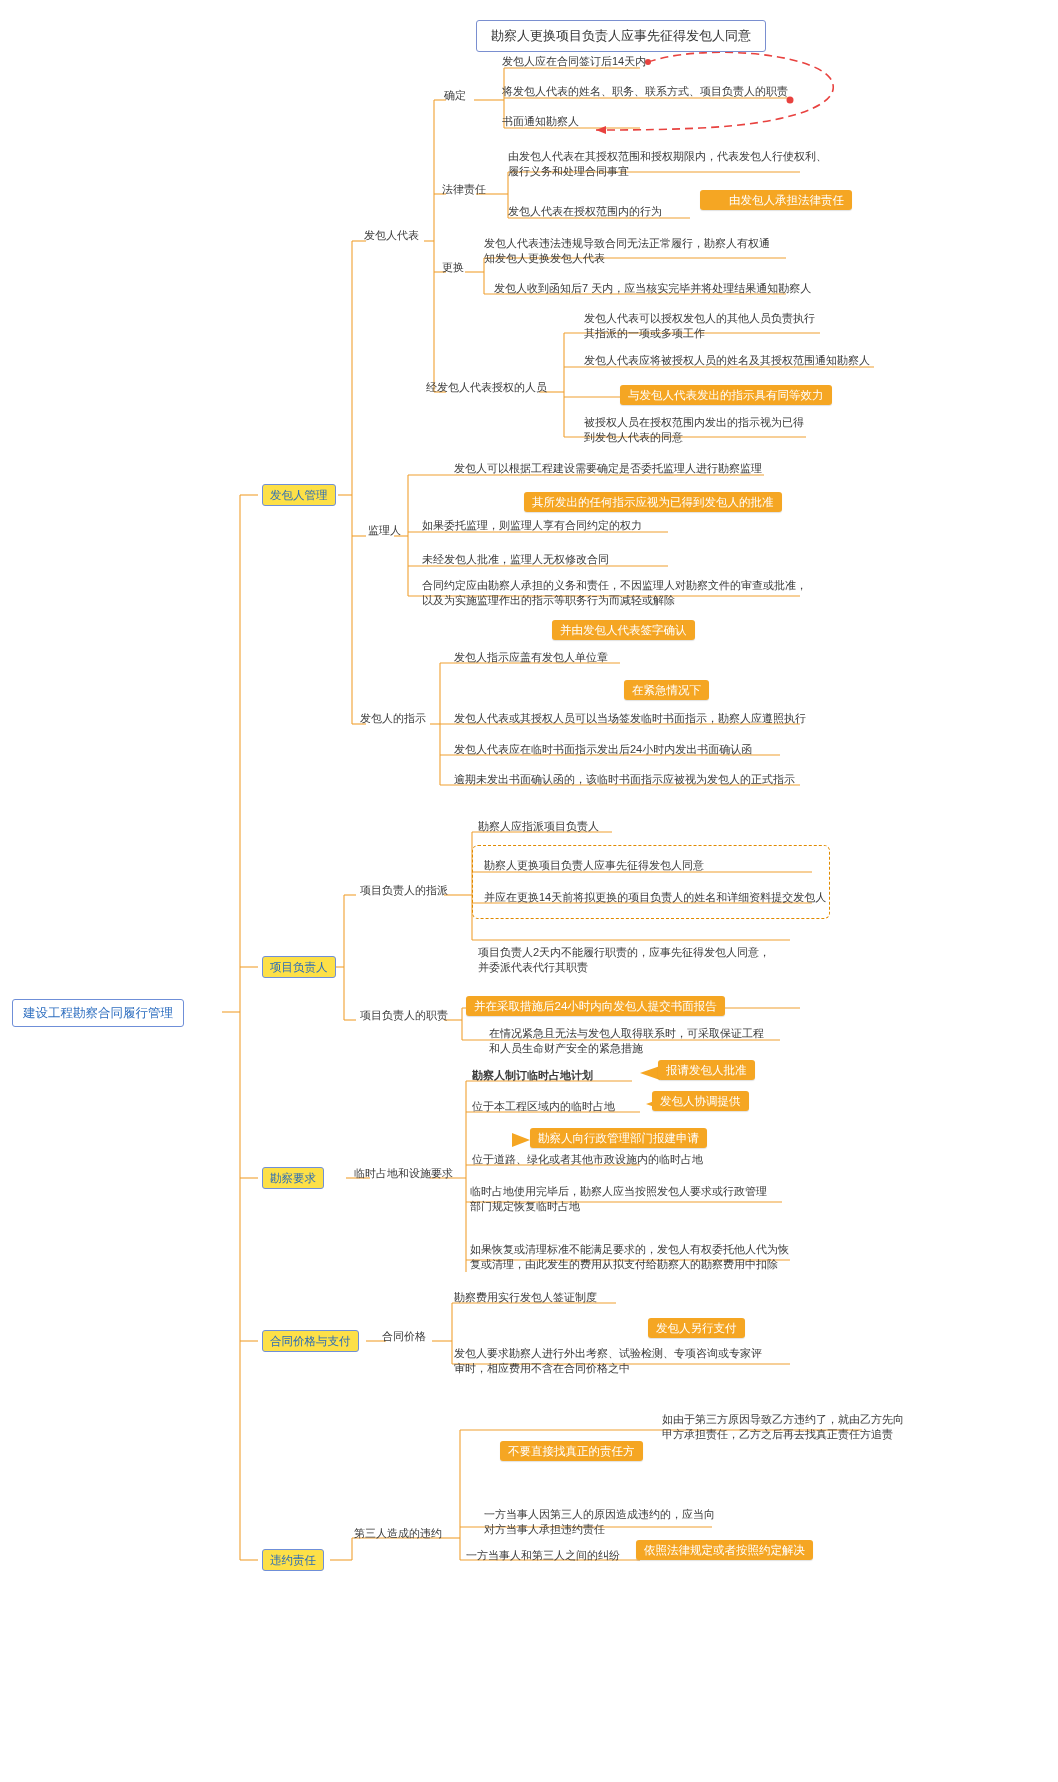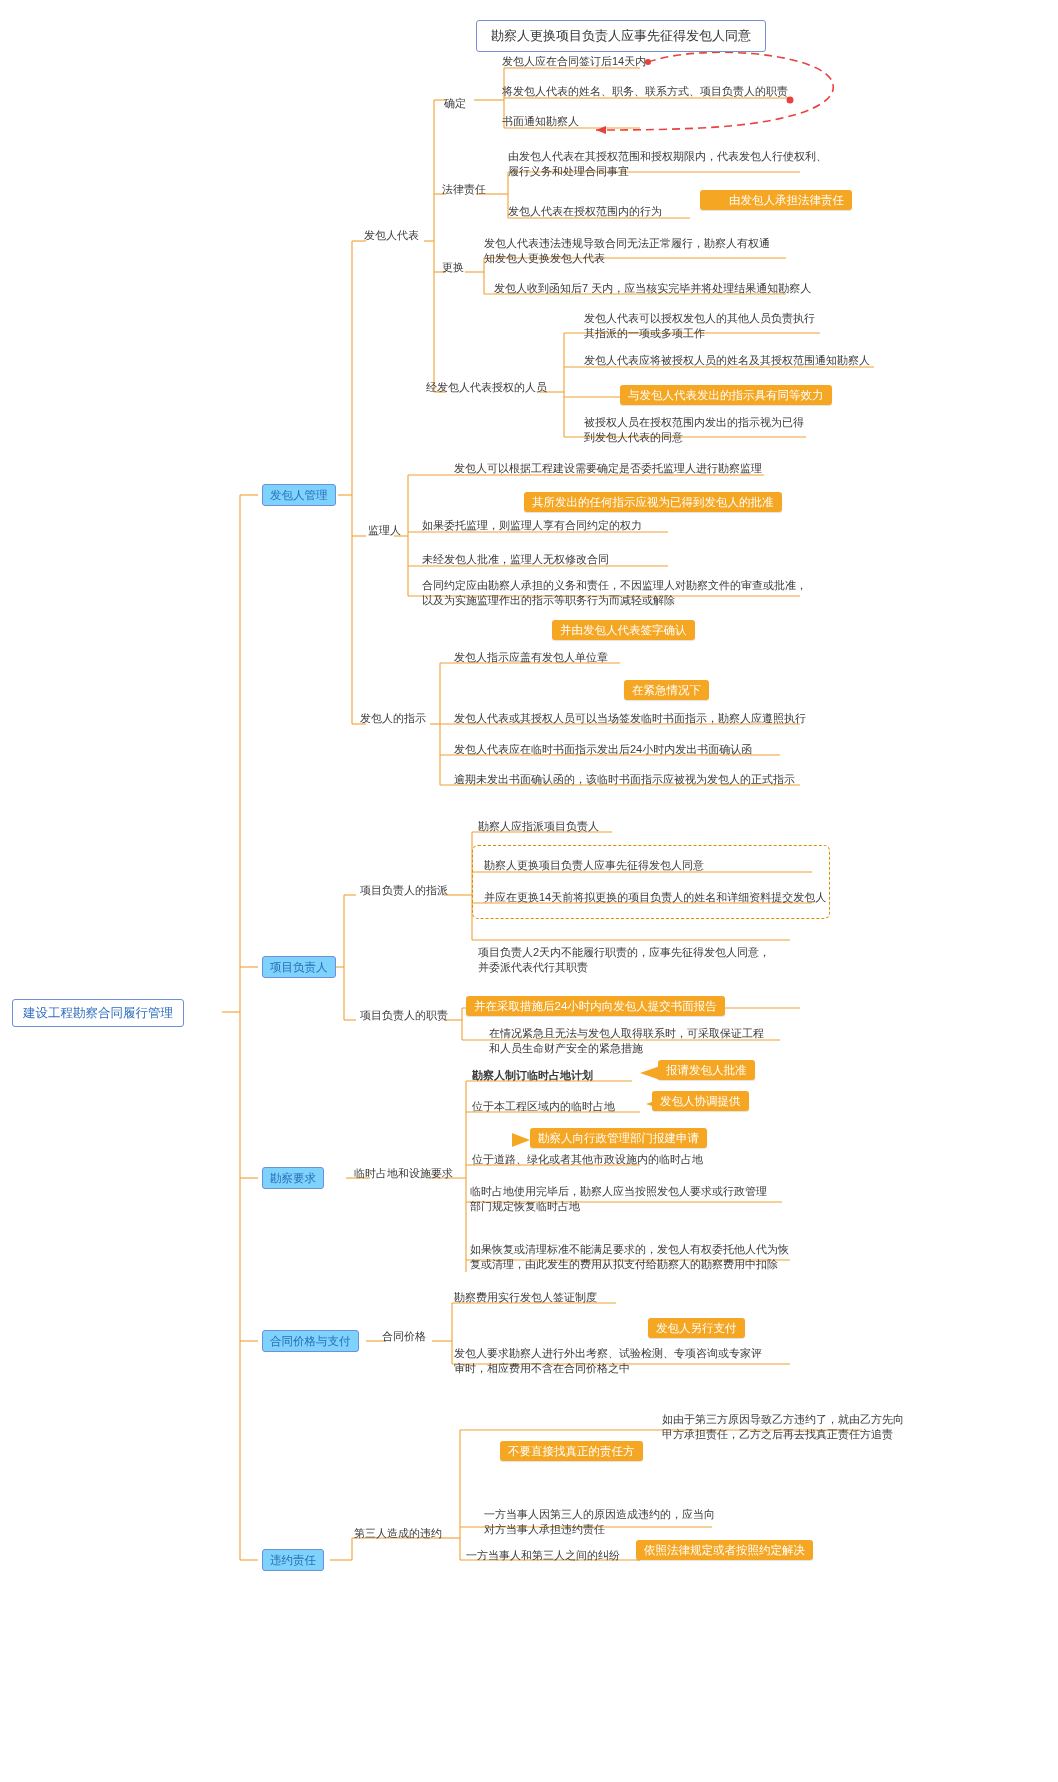--- a/index.html
+++ b/index.html
@@ -3,21 +3,21 @@
 <meta charset="utf-8">
 <style>
   html,body{margin:0;padding:0;background:#ffffff;}
   body{font-family:"Liberation Sans","DejaVu Sans",sans-serif;}
   #canvas{position:relative;width:1058px;height:1782px;overflow:hidden;background:#fff;}
   svg.lines{position:absolute;left:0;top:0;width:1058px;height:1782px;pointer-events:none;}
   .node{position:absolute;box-sizing:border-box;color:#333;font-size:11px;line-height:14px;}
   
   .leaf{color:#3a3a3a;font-size:11px;line-height:15px;padding:0 2px 2px 2px;white-space:pre-line;}
   
-  .boxed{border:1px solid #6f8fd8;background:#7dd3fc;color:#2b6cb8;border-radius:3px;padding:3px 7px;font-size:11.5px;white-space:nowrap;}
+  .boxed{border:1px solid #6f8fd8;background:#fde047;color:#2b6cb8;border-radius:3px;padding:3px 7px;font-size:11.5px;white-space:nowrap;}
   .root{border:1px solid #6f8fd8;background:#fff;color:#2f6fc0;border-radius:3px;padding:6px 10px;font-size:12.5px;white-space:nowrap;}
   
   .hl{background:#f5a623;color:#ffffff;border-radius:3px;padding:3px 8px;font-size:11.5px;white-space:nowrap;box-shadow:0 1px 1px rgba(0,0,0,.12);}
   .hl.pt{position:absolute;}
   .dashbox{position:absolute;border:1.5px dashed #e08a00;border-radius:6px;background:transparent;}
   .topbox{position:absolute;border:1px solid #7a8fd0;border-radius:3px;background:#fff;color:#333;font-size:13px;padding:6px 14px;white-space:nowrap;}
 </style>
 </head>
 <body>
 
@@ -150,21 +150,21 @@
   <div class="node boxed" style="left:262px;top:484px;">发包人管理</div>
   <div class="node boxed" style="left:262px;top:956px;">项目负责人</div>
   <div class="node boxed" style="left:262px;top:1167px;">勘察要求</div>
   <div class="node boxed" style="left:262px;top:1330px;">合同价格与支付</div>
   <div class="node boxed" style="left:262px;top:1549px;">违约责任</div>
 
   <div class="node leaf" style="left:362px;top:228px;">发包人代表</div>
   <div class="node leaf" style="left:366px;top:523px;">监理人</div>
   <div class="node leaf" style="left:358px;top:711px;">发包人的指示</div>
 
-  <div class="node leaf" style="left:442px;top:96px;">确定</div>
+  <div class="node leaf" style="left:442px;top:88px;">确定</div>
   <div class="node leaf" style="left:440px;top:182px;">法律责任</div>
   <div class="node leaf" style="left:440px;top:260px;">更换</div>
   <div class="node leaf" style="left:424px;top:380px;">经发包人代表授权的人员</div>
 
   <div class="node leaf" style="left:358px;top:883px;">项目负责人的指派</div>
   <div class="node leaf" style="left:358px;top:1008px;">项目负责人的职责</div>
 
   <div class="node leaf" style="left:352px;top:1166px;">临时占地和设施要求</div>
   <div class="node leaf" style="left:380px;top:1329px;">合同价格</div>
   <div class="node leaf" style="left:352px;top:1526px;">第三人造成的违约</div>

